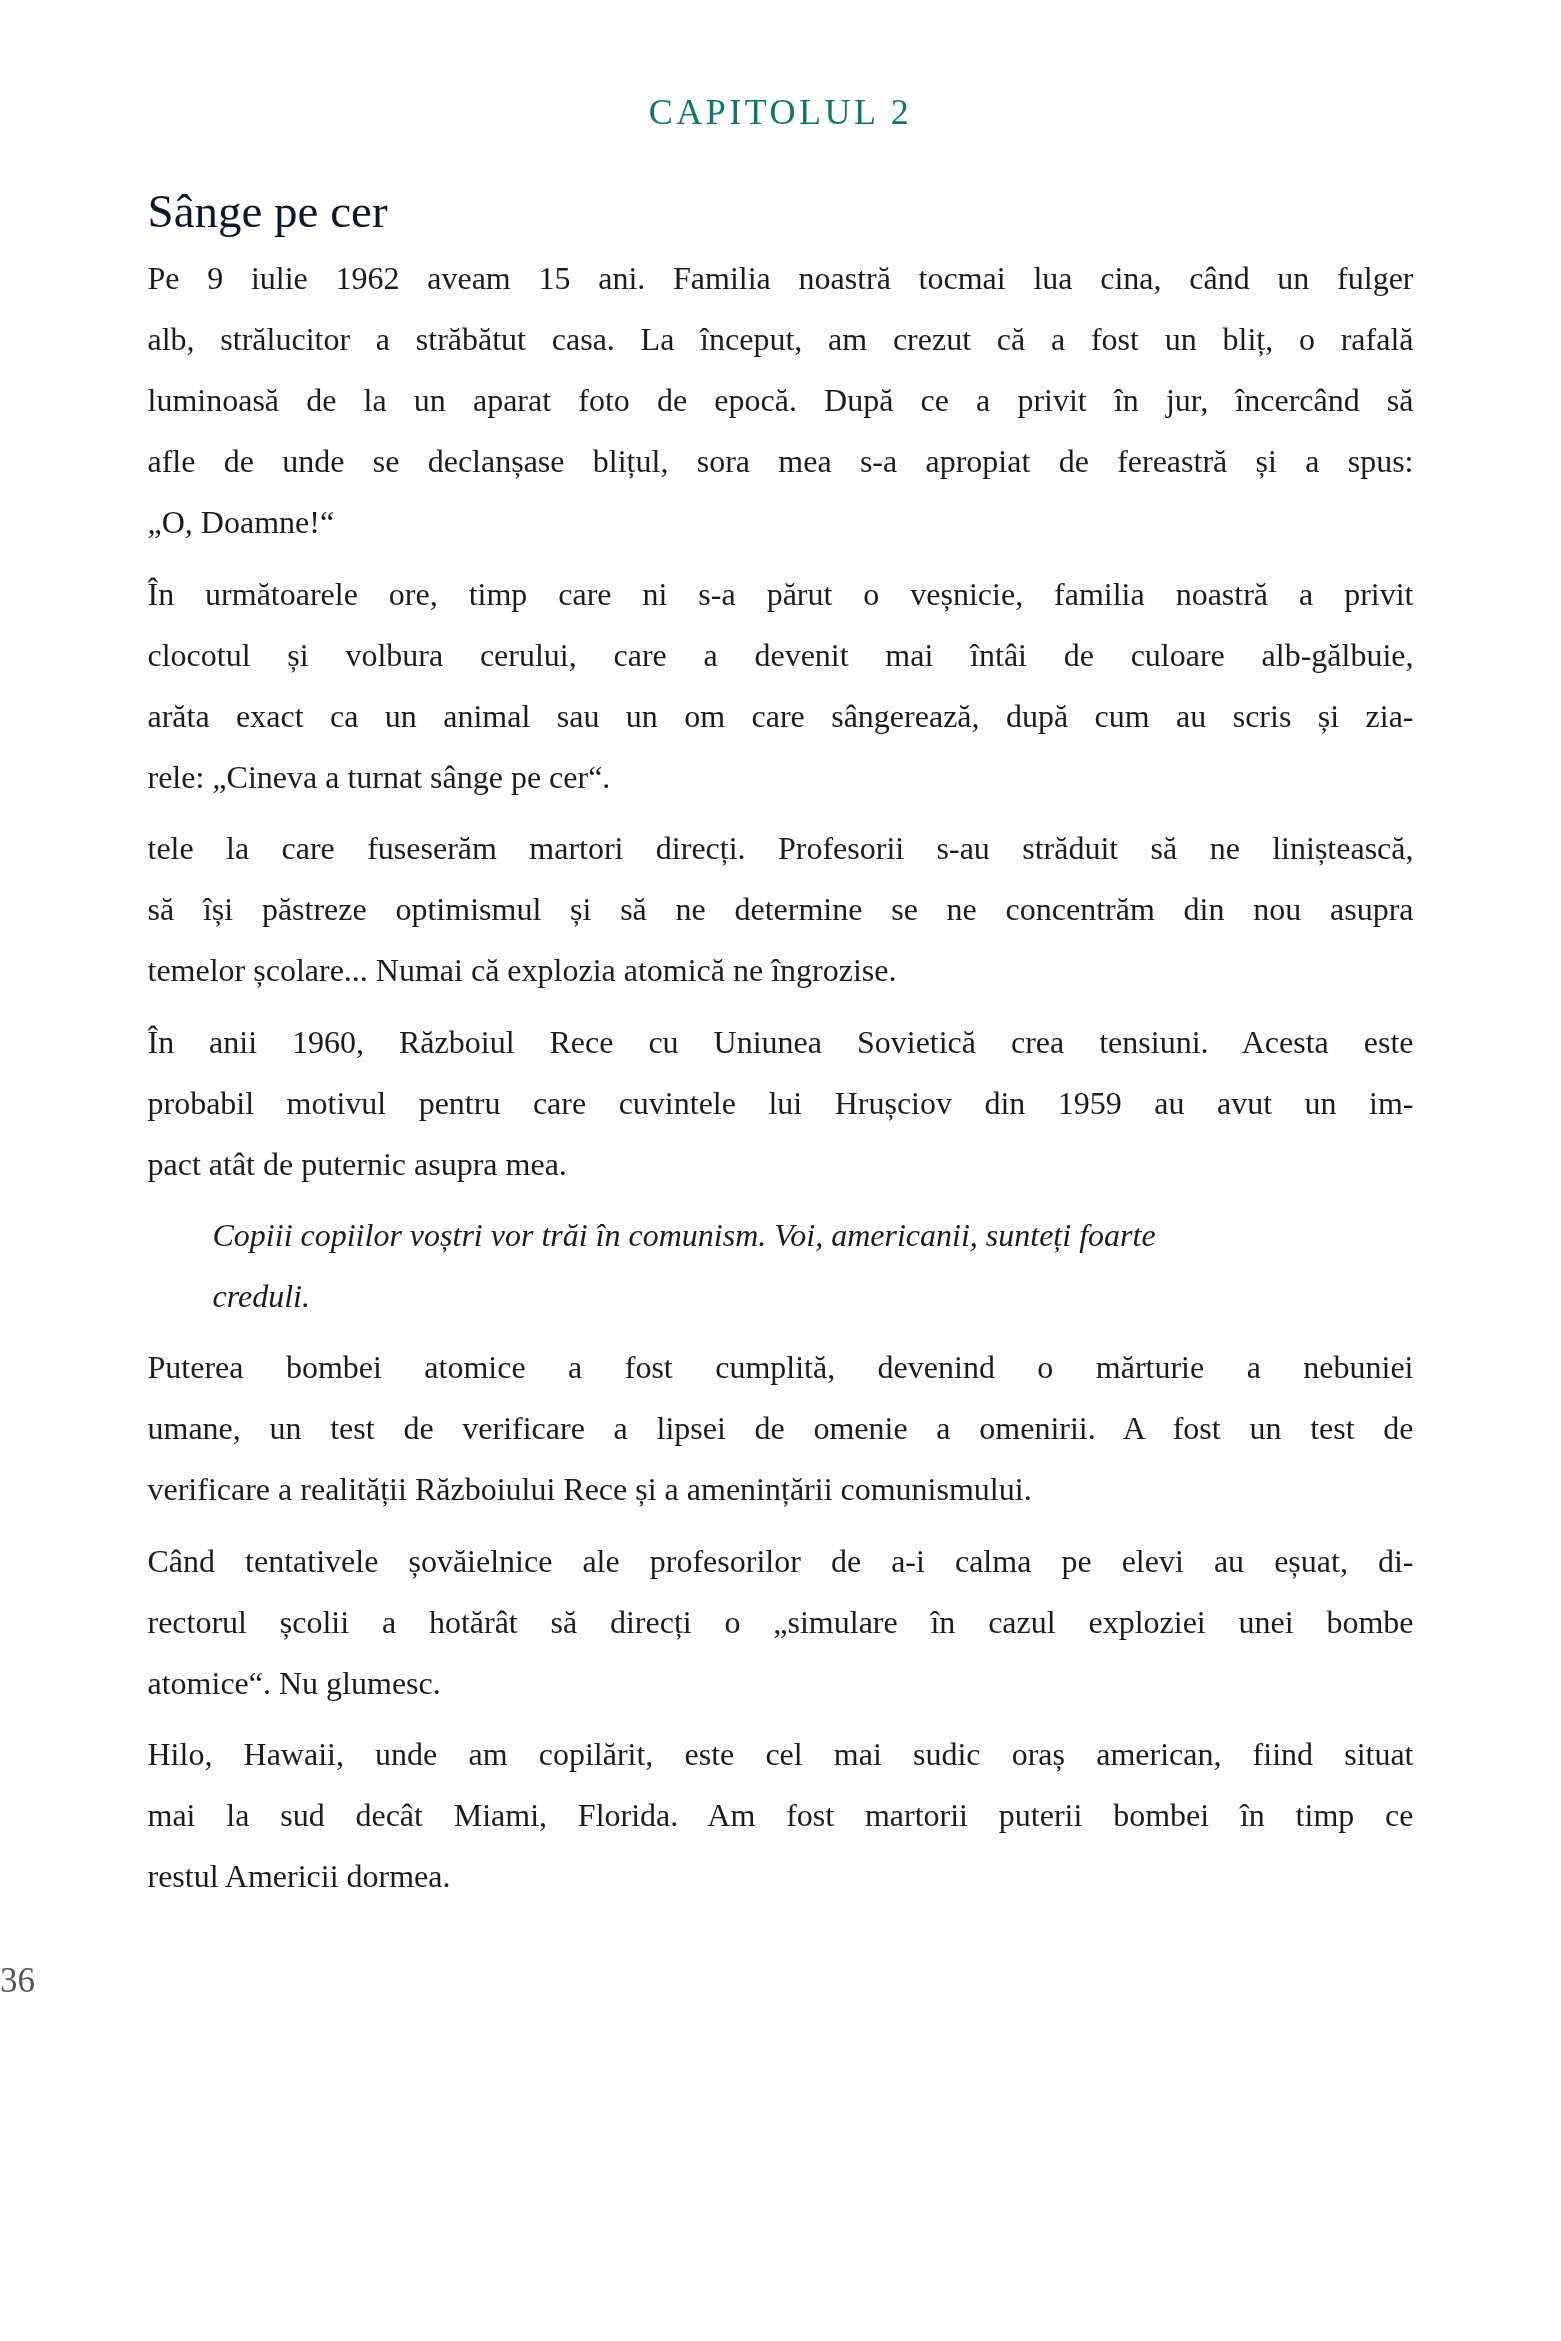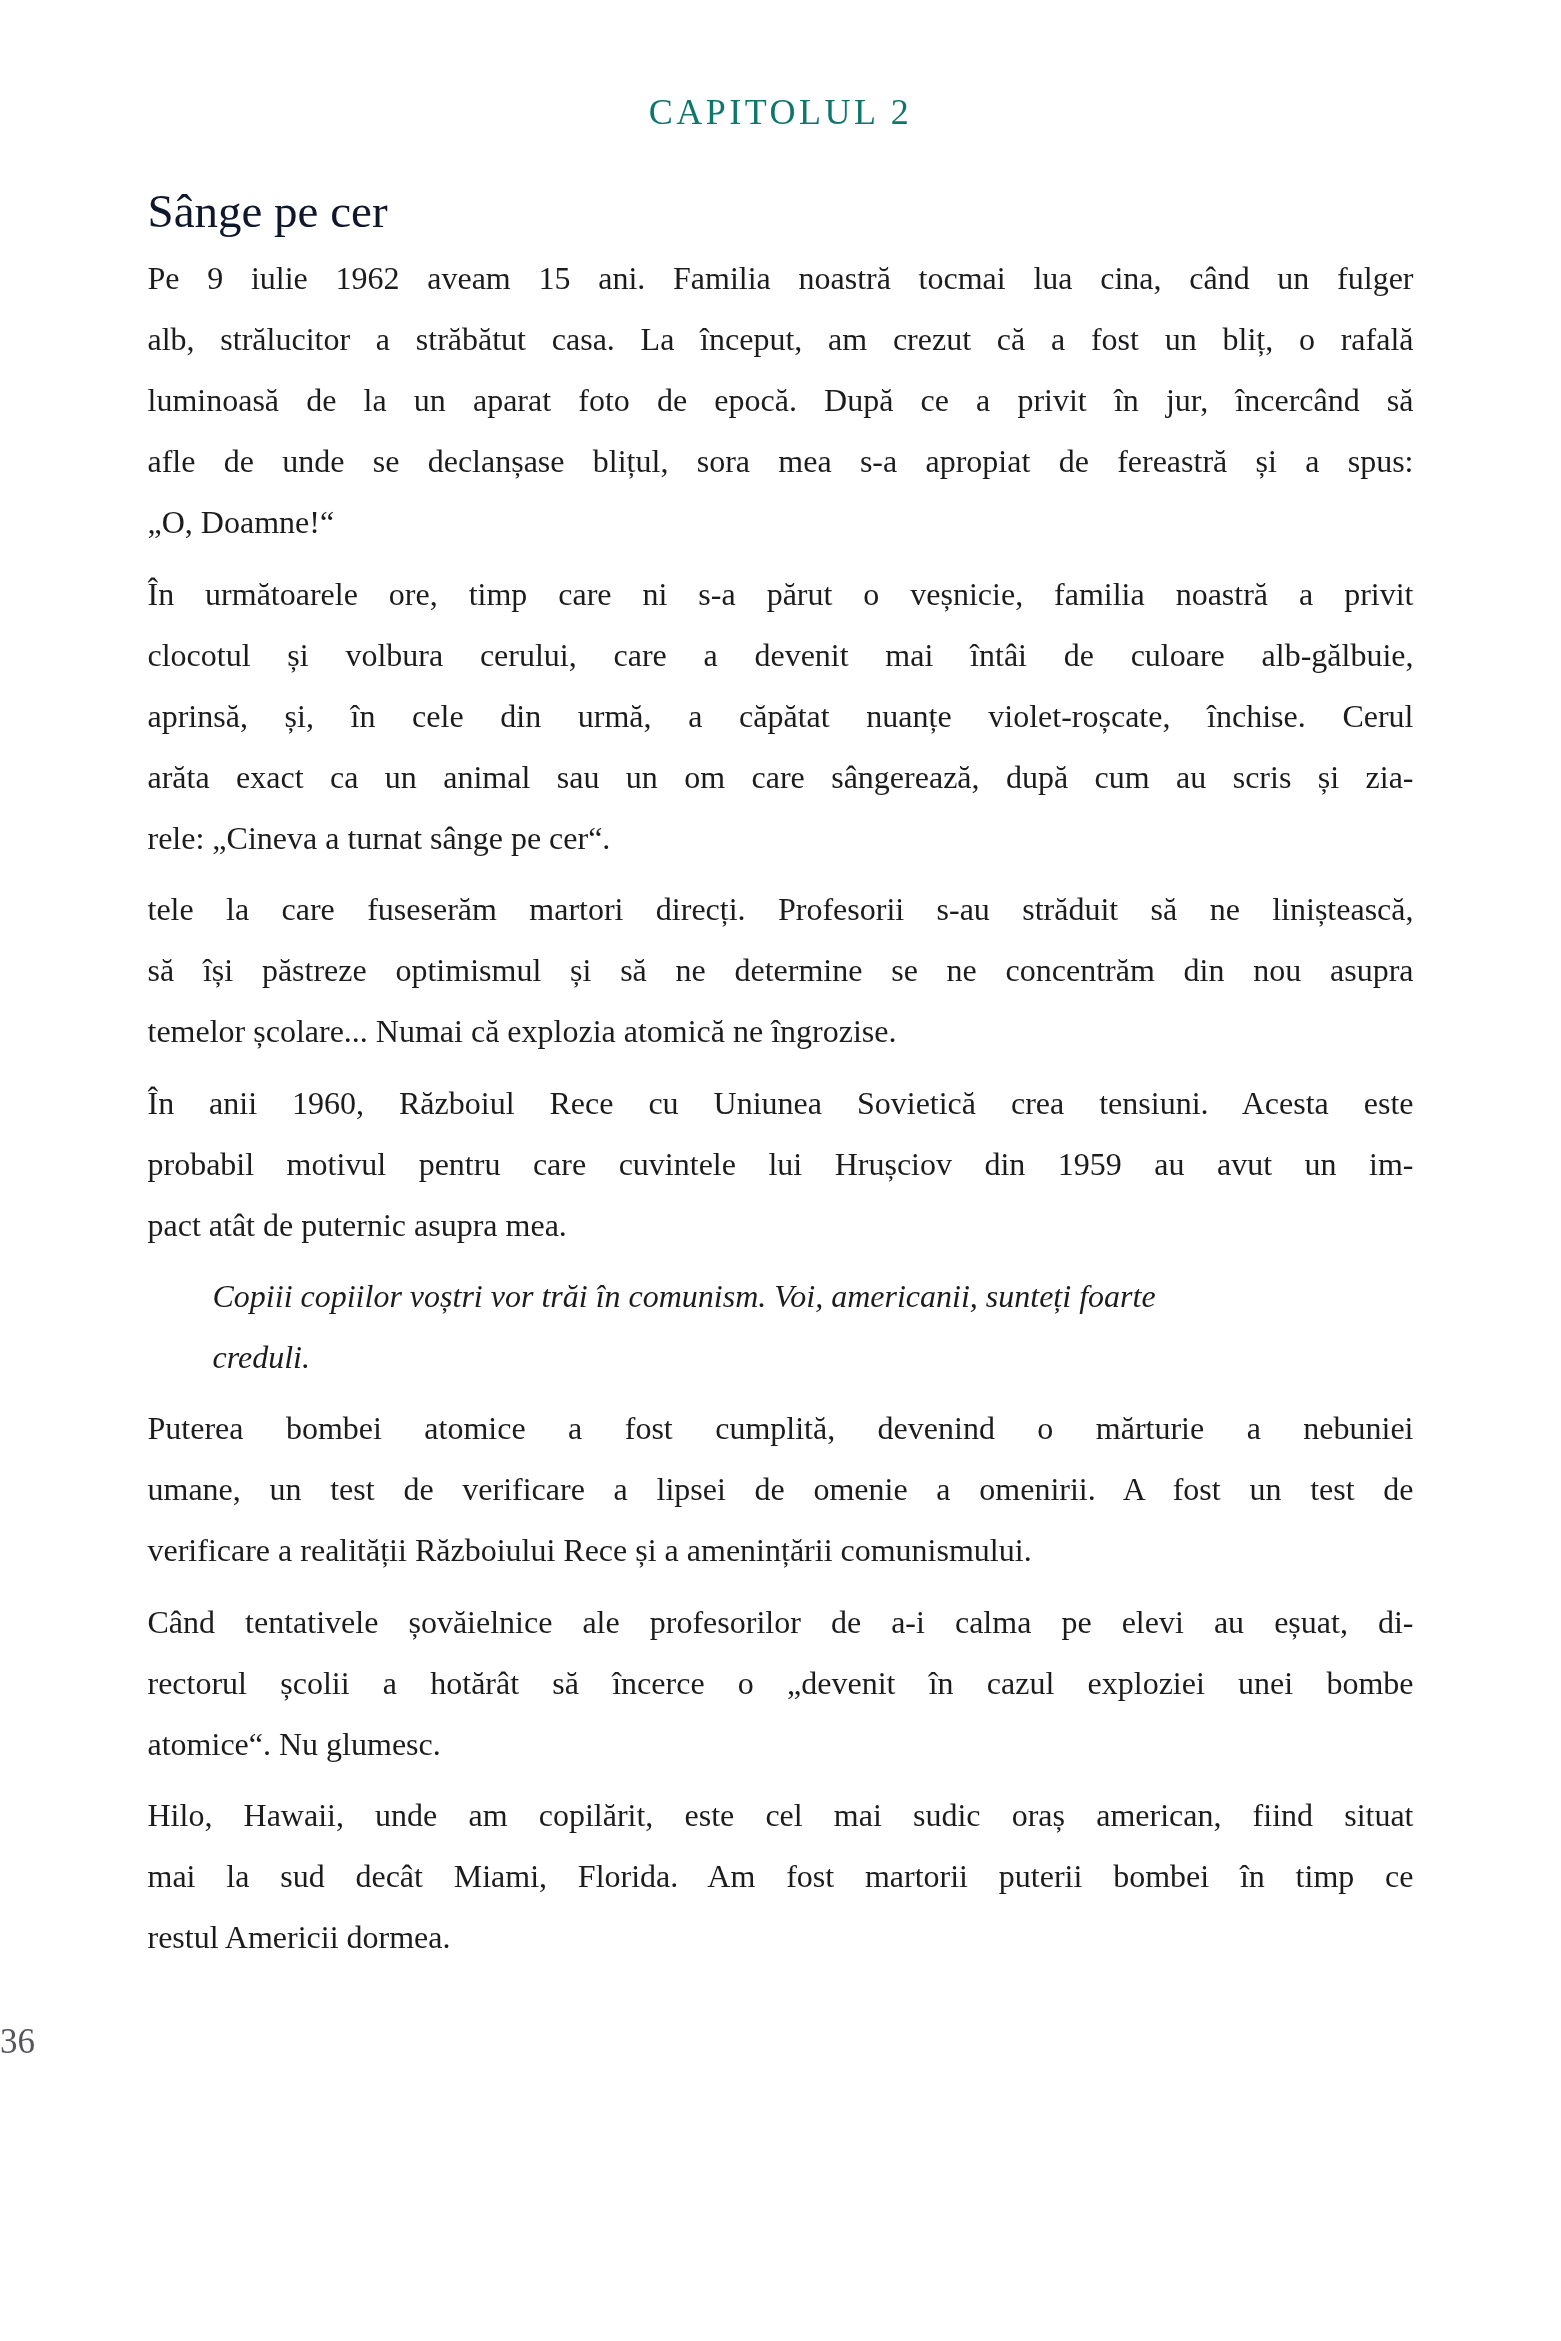--- a/index.html
+++ b/index.html
@@ -81,21 +81,20 @@
       <div class="para">
         <div class="line j">Pe 9 iulie 1962 aveam 15 ani. Familia noastră tocmai lua cina, când un fulger</div>
         <div class="line j">alb, strălucitor a străbătut casa. La început, am crezut că a fost un bliț, o rafală</div>
         <div class="line j">luminoasă de la un aparat foto de epocă. După ce a privit în jur, încercând să</div>
         <div class="line j">afle de unde se declanșase blițul, sora mea s-a apropiat de fereastră și a spus:</div>
         <div class="line last">„O, Doamne!“</div>
       </div>
       <div class="para">
         <div class="line j">În următoarele ore, timp care ni s-a părut o veșnicie, familia noastră a privit</div>
         <div class="line j">clocotul și volbura cerului, care a devenit mai întâi de culoare alb-gălbuie,</div>
-        <div class="line j">aprinsă, și, în cele din urmă, a căpătat nuanțe violet-roșcate, închise. Cerul</div>
         <div class="line j">arăta exact ca un animal sau un om care sângerează, după cum au scris și zia-</div>
         <div class="line last">rele: „Cineva a turnat sânge pe cer“.</div>
       </div>
       <div class="para">
         <div class="line j">tele la care fuseserăm martori direcți. Profesorii s-au străduit să ne liniștească,</div>
         <div class="line j">să își păstreze optimismul și să ne determine se ne concentrăm din nou asupra</div>
         <div class="line last">temelor școlare... Numai că explozia atomică ne îngrozise.</div>
       </div>
       <div class="para">
         <div class="line j">În anii 1960, Războiul Rece cu Uniunea Sovietică crea tensiuni. Acesta este</div>
@@ -106,21 +105,21 @@
         <div class="line last">Copiii copiilor voștri vor trăi în comunism. Voi, americanii, sunteți foarte</div>
         <div class="line last">creduli.</div>
       </div>
       <div class="para">
         <div class="line j">Puterea bombei atomice a fost cumplită, devenind o mărturie a nebuniei</div>
         <div class="line j">umane, un test de verificare a lipsei de omenie a omenirii. A fost un test de</div>
         <div class="line last">verificare a realității Războiului Rece și a amenințării comunismului.</div>
       </div>
       <div class="para">
         <div class="line j">Când tentativele șovăielnice ale profesorilor de a-i calma pe elevi au eșuat, di-</div>
-        <div class="line j">rectorul școlii a hotărât să încerce o „devenit în cazul exploziei unei bombe</div>
+        <div class="line j">rectorul școlii a hotărât să direcți o „simulare în cazul exploziei unei bombe</div>
         <div class="line last">atomice“. Nu glumesc.</div>
       </div>
       <div class="para">
         <div class="line j">Hilo, Hawaii, unde am copilărit, este cel mai sudic oraș american, fiind situat</div>
         <div class="line j">mai la sud decât Miami, Florida. Am fost martorii puterii bombei în timp ce</div>
         <div class="line last">restul Americii dormea.</div>
       </div>
     </div>
 
   <div class="folio">36</div>

